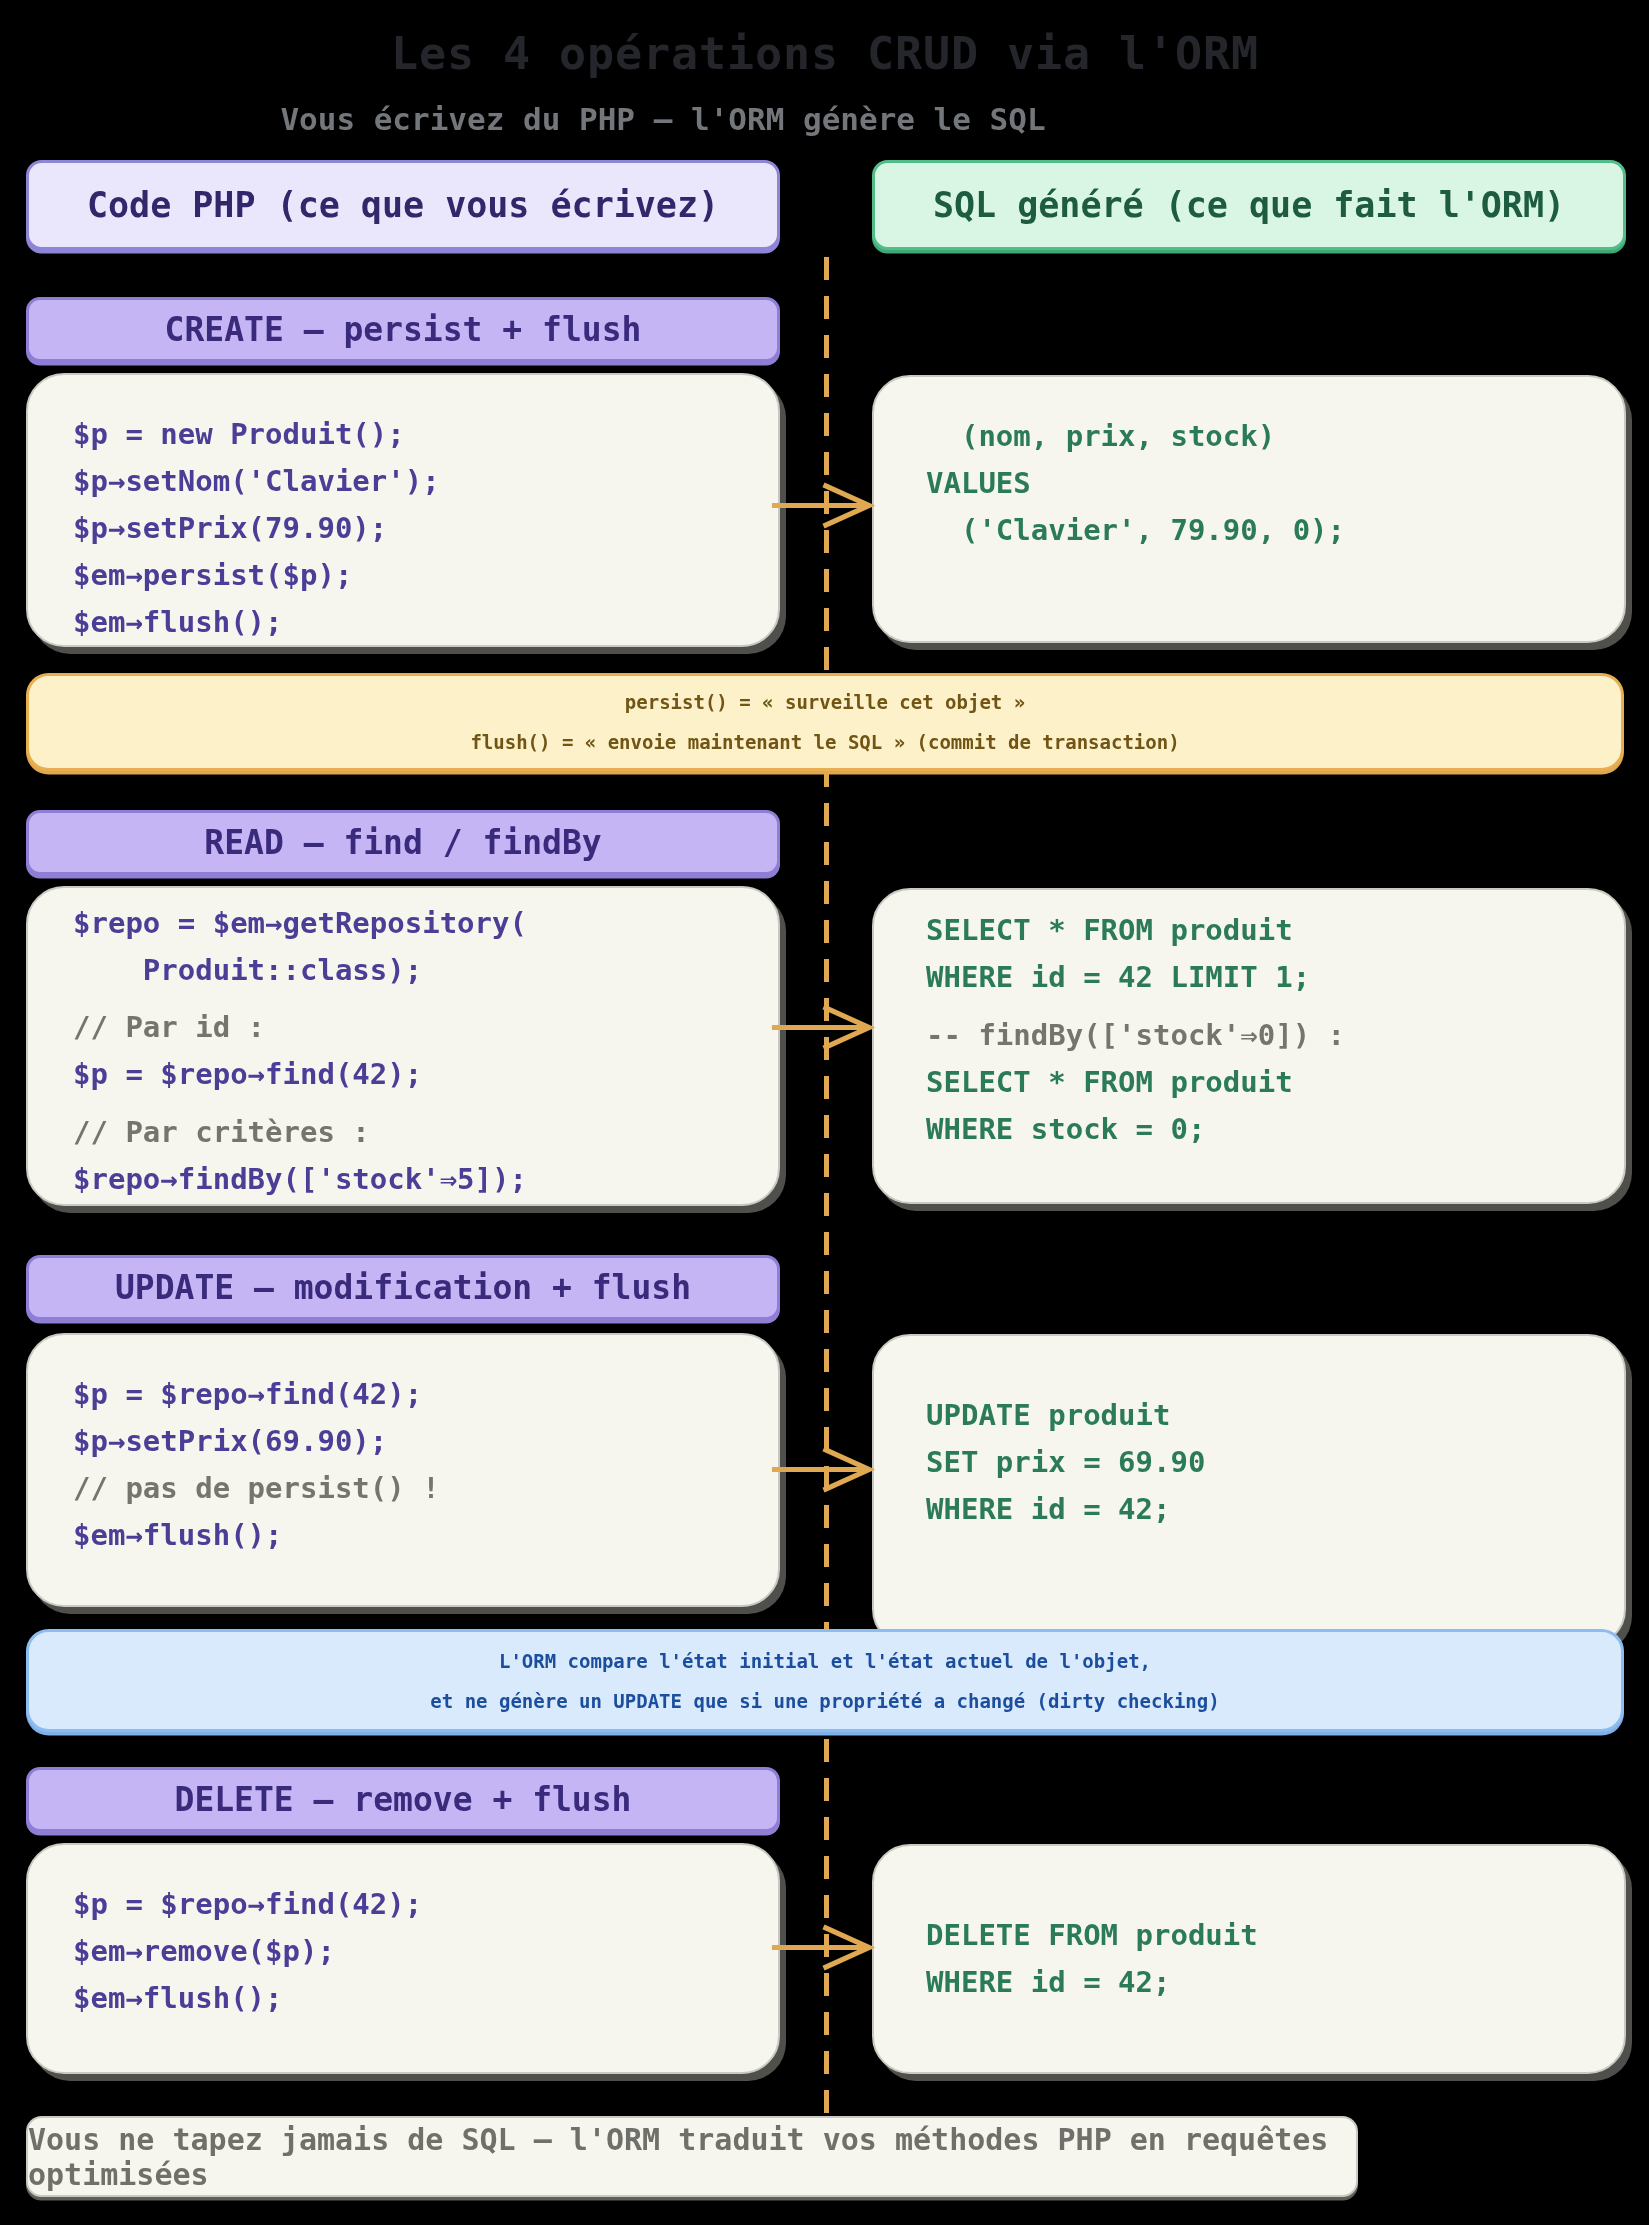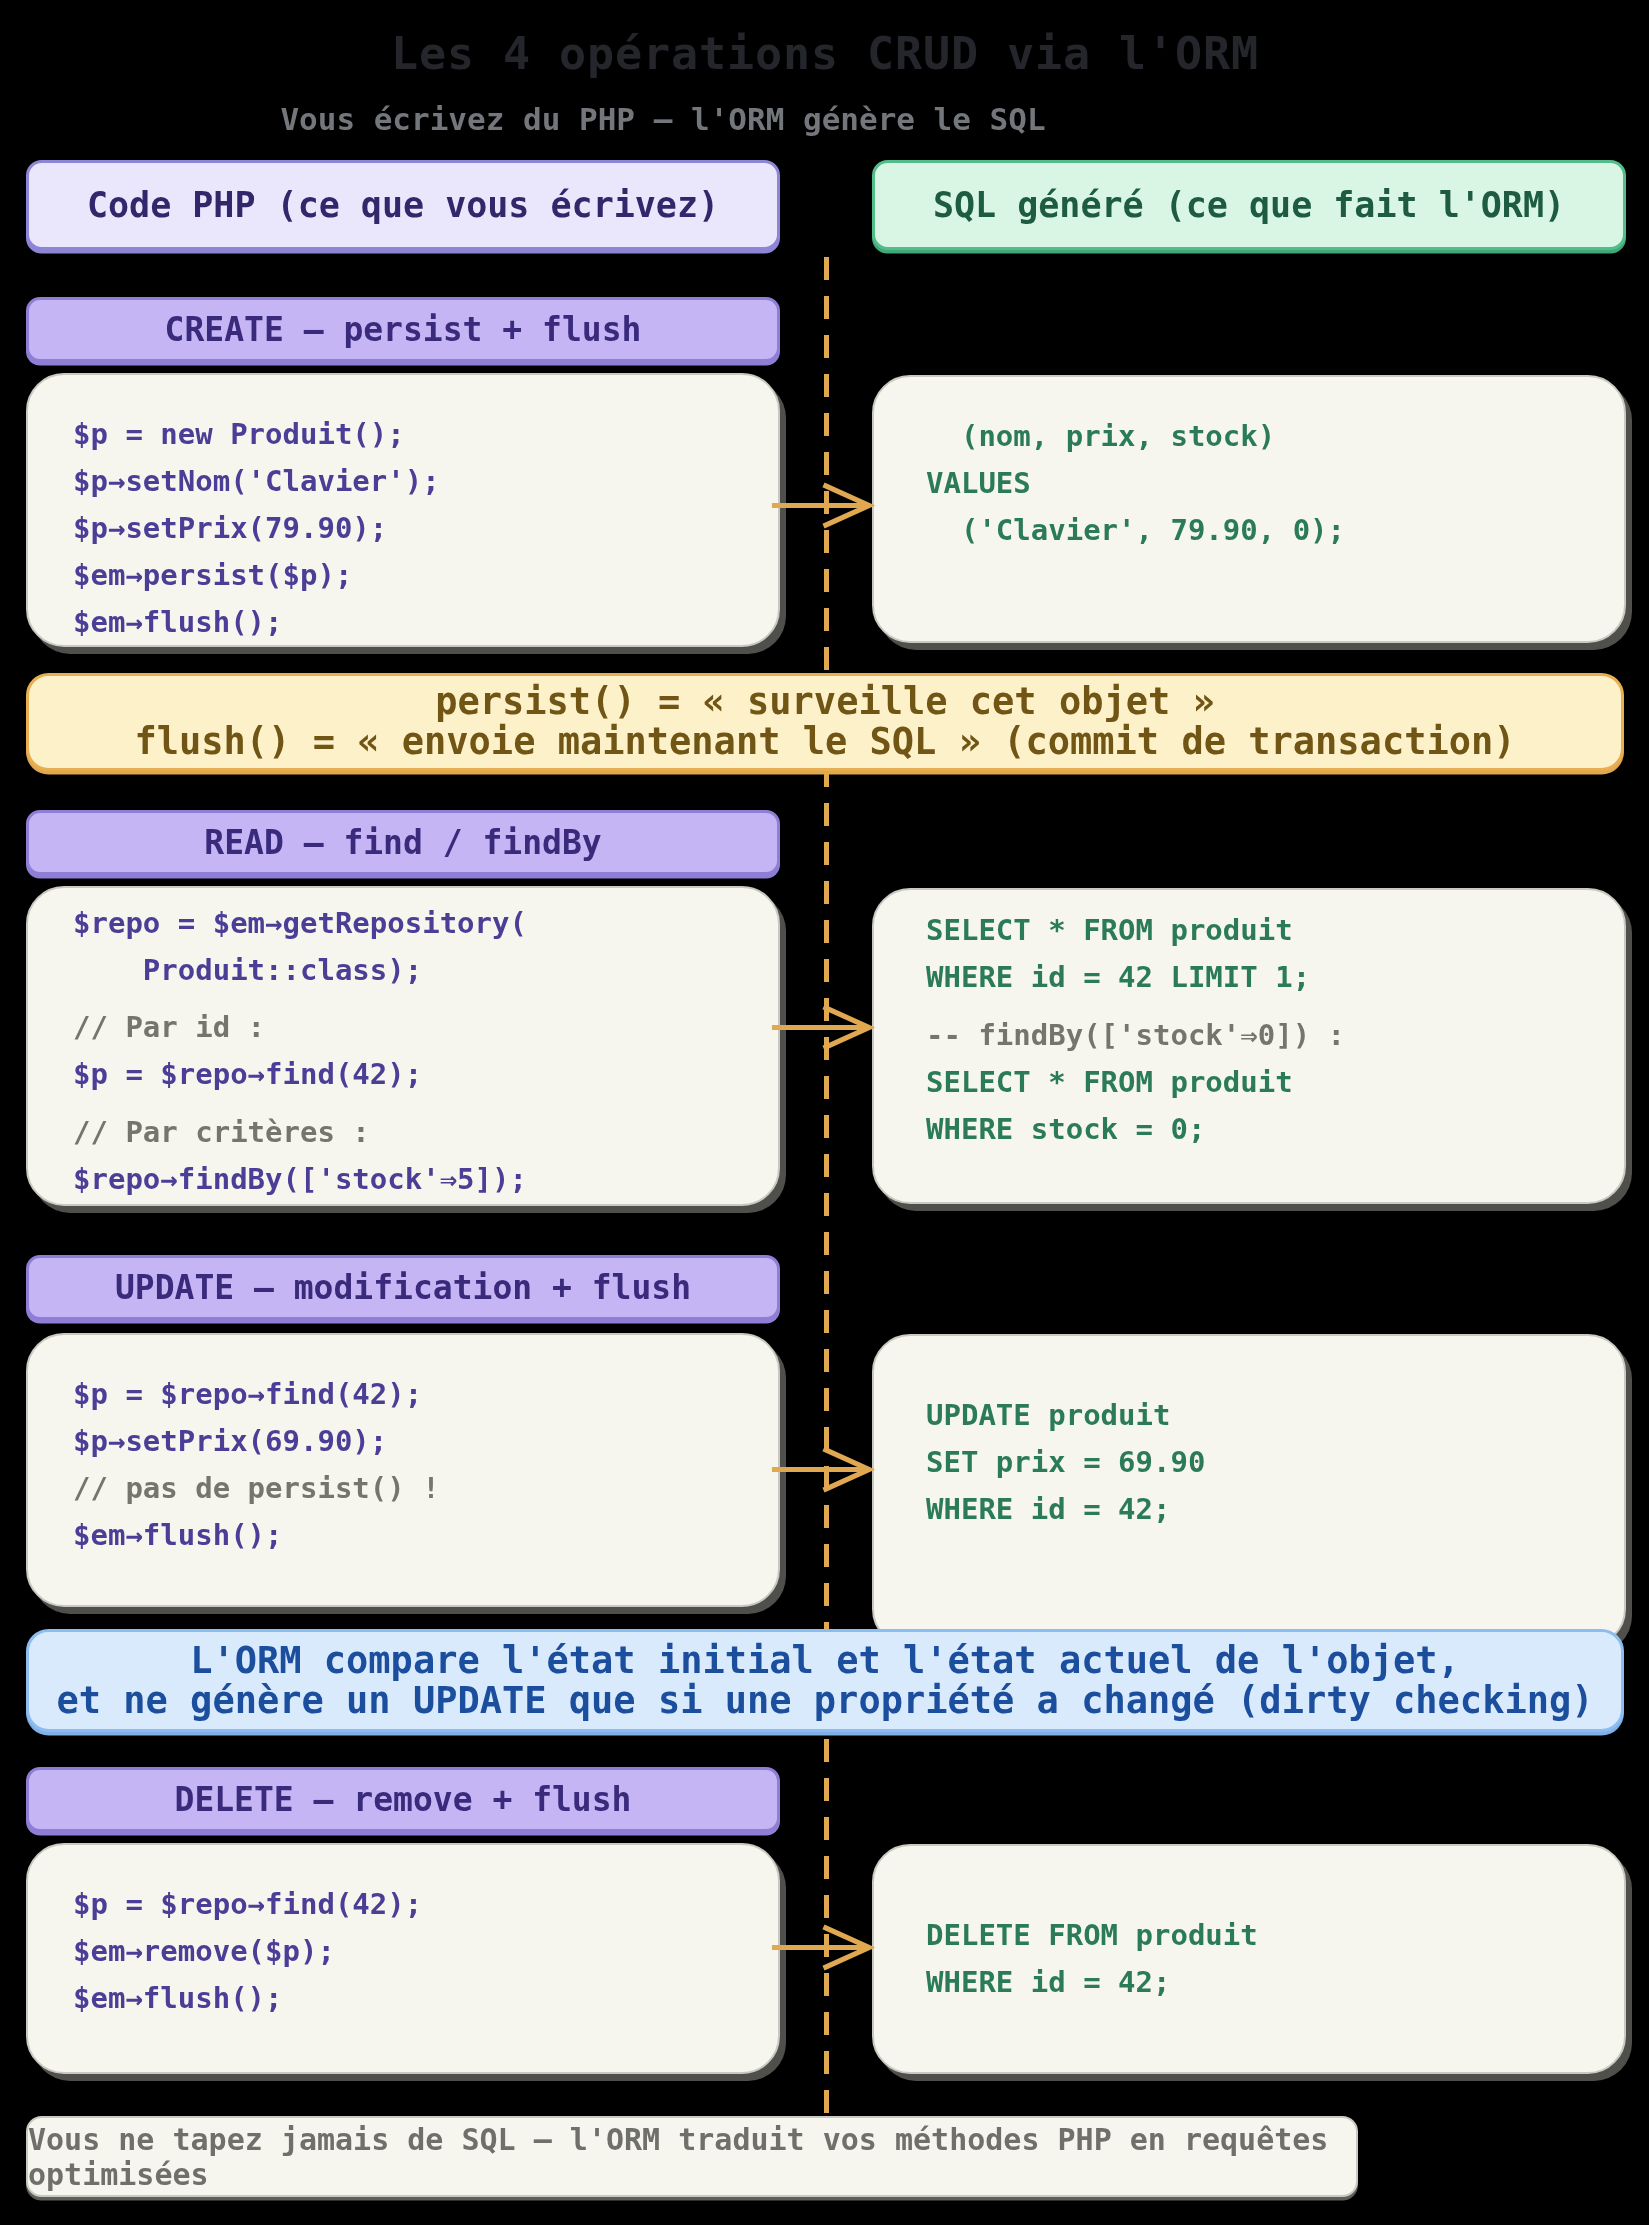--- a/index.html
+++ b/index.html
@@ -69,21 +69,21 @@
   .php-box .line.code { color: #4b3e97; }
   .sql-box .line.code { color: #2b7b58; }
   .code-box .line.comment { color: #75756d; }
 
   .arrow { position: absolute; left: 770px; width: 107px; height: 55px; z-index: 2; }
   .arrow svg { display: block; }
 
   .callout {
     left: 26px; width: 1598px; border-radius: 22.5px;
     display: flex; flex-direction: column; align-items: center; justify-content: center;
-    font-size: 37px; line-height: 40px; text-align: center;
+    font-size: 19px; line-height: 40px; text-align: center;
     z-index: 2;
   }
   .callout.yellow {
     top: 673px; height: 98px;
     background: #fdf1ca; border: 3.5px solid #e7ae52; color: #705514;
     box-shadow: 0 3.5px 0 #e0a74b;
   }
   .callout.blue {
     top: 1629px; height: 103px;
     background: #daeafd; border: 3.5px solid #8cbcf0; color: #1c4e9e;

